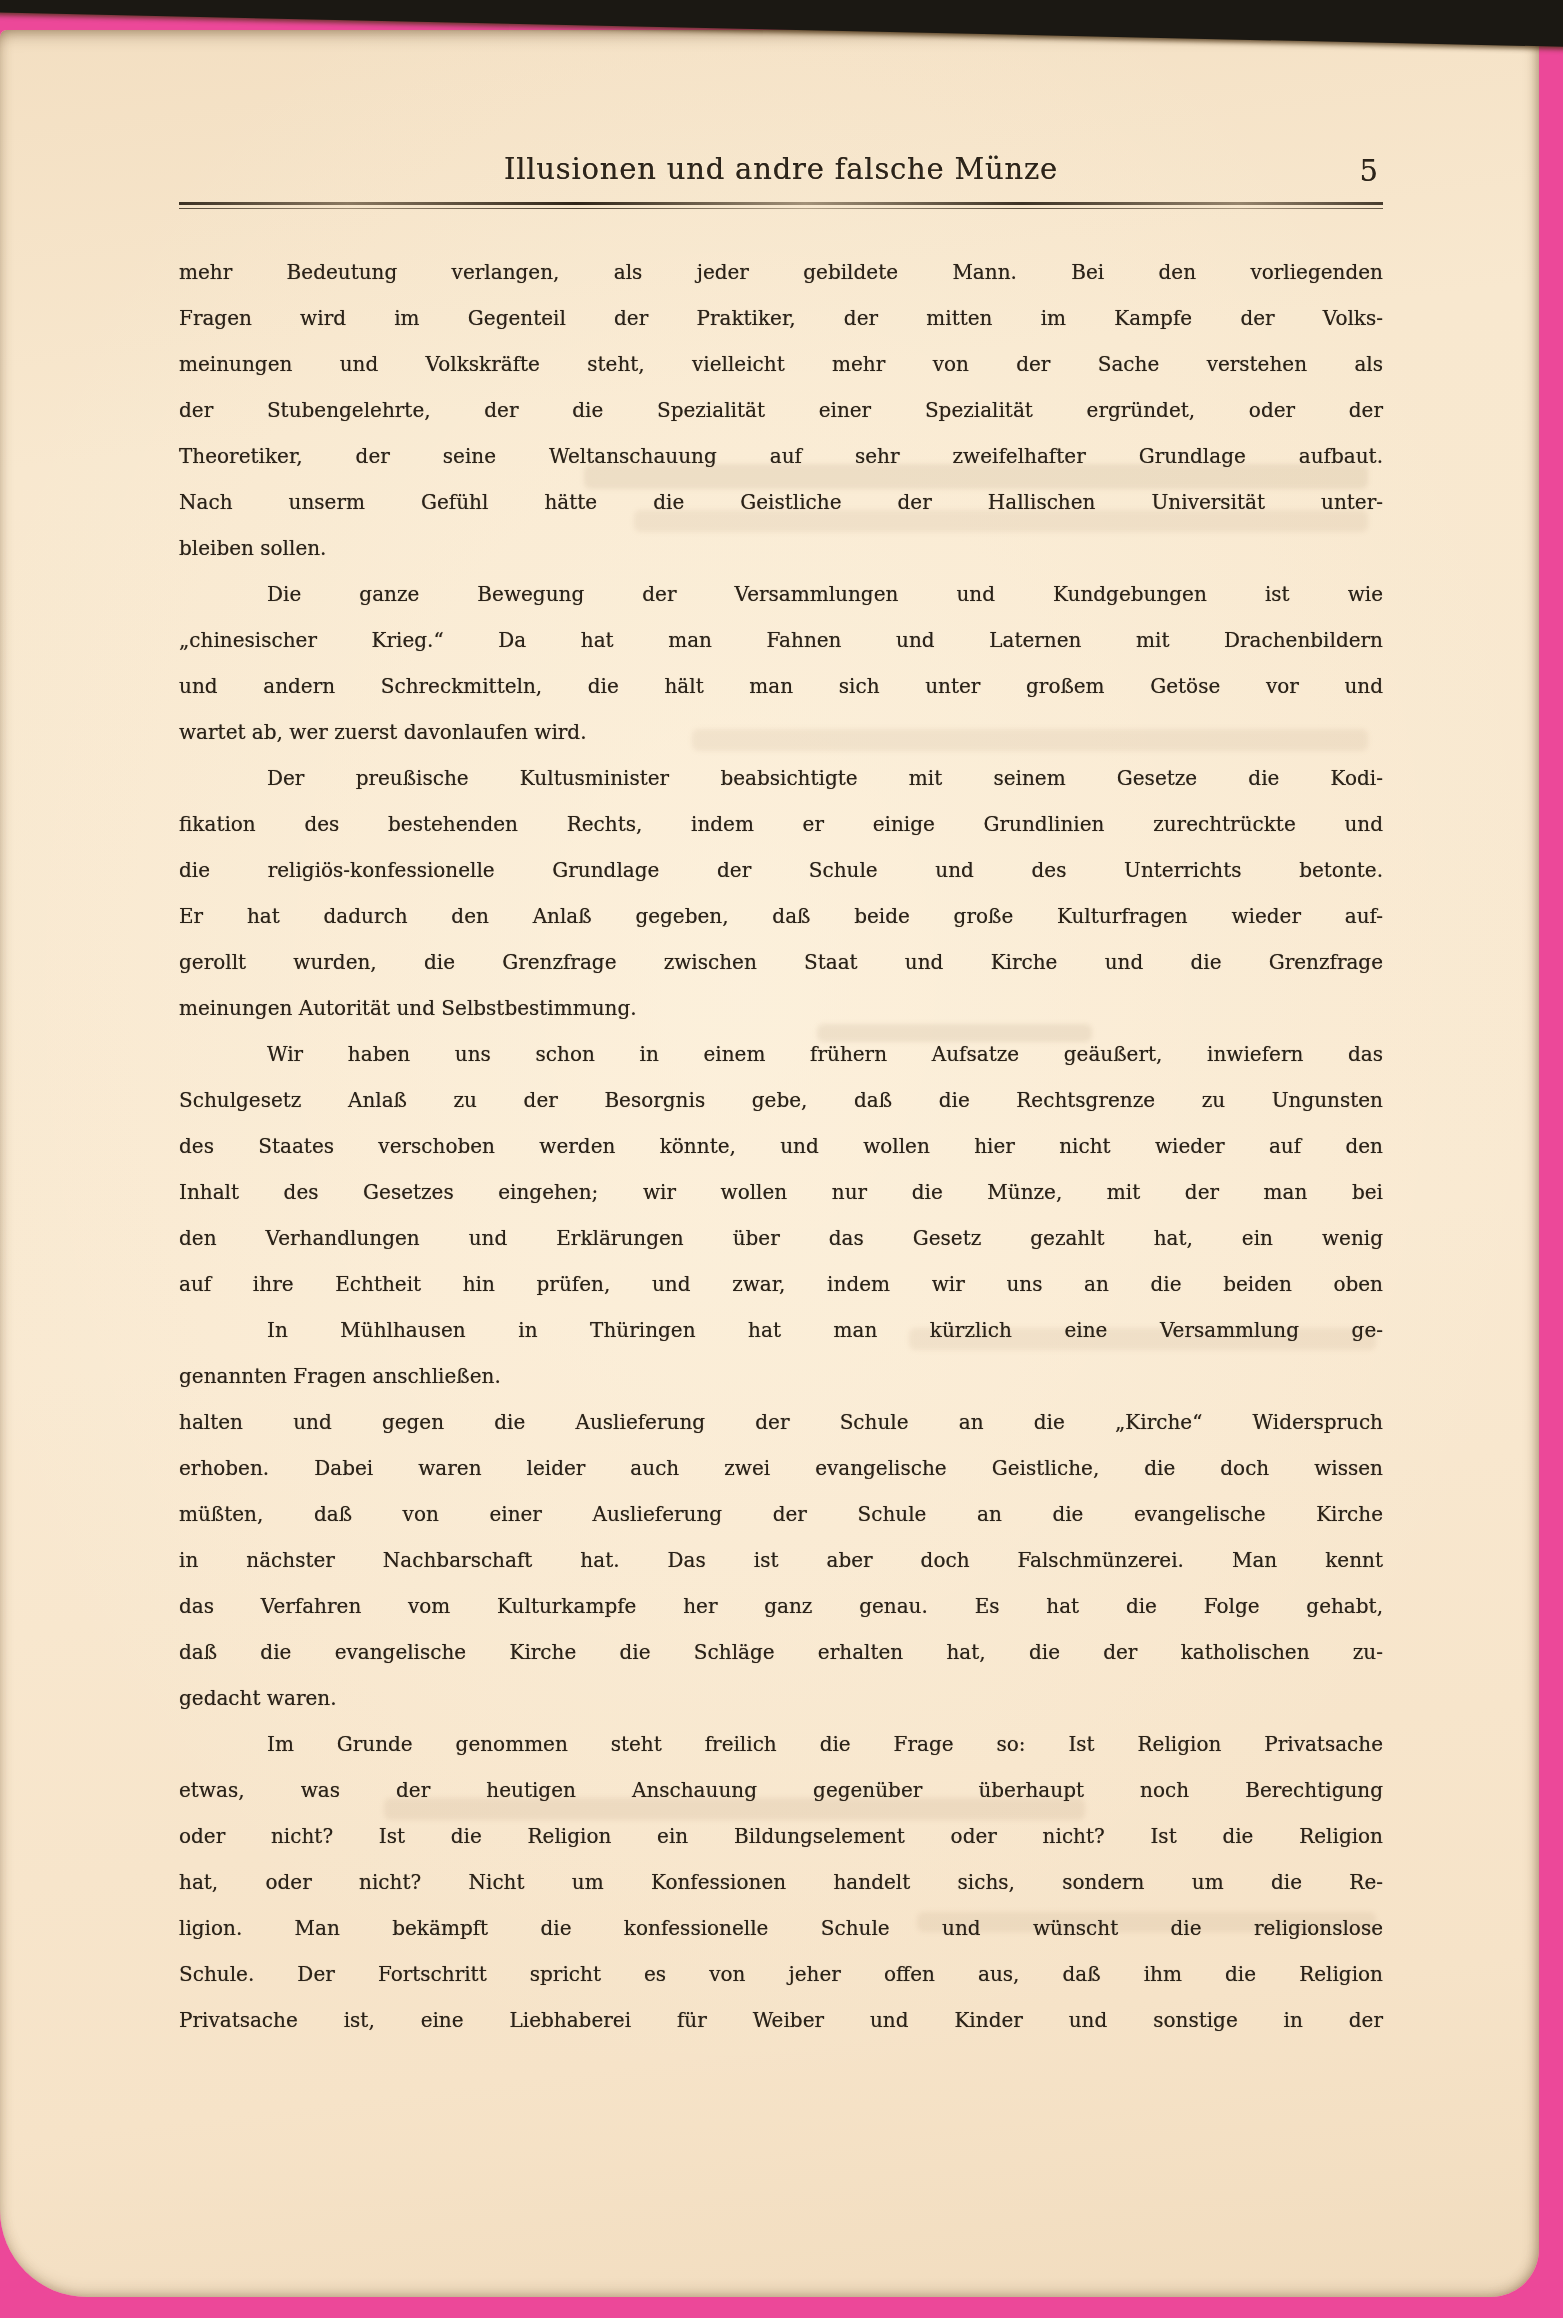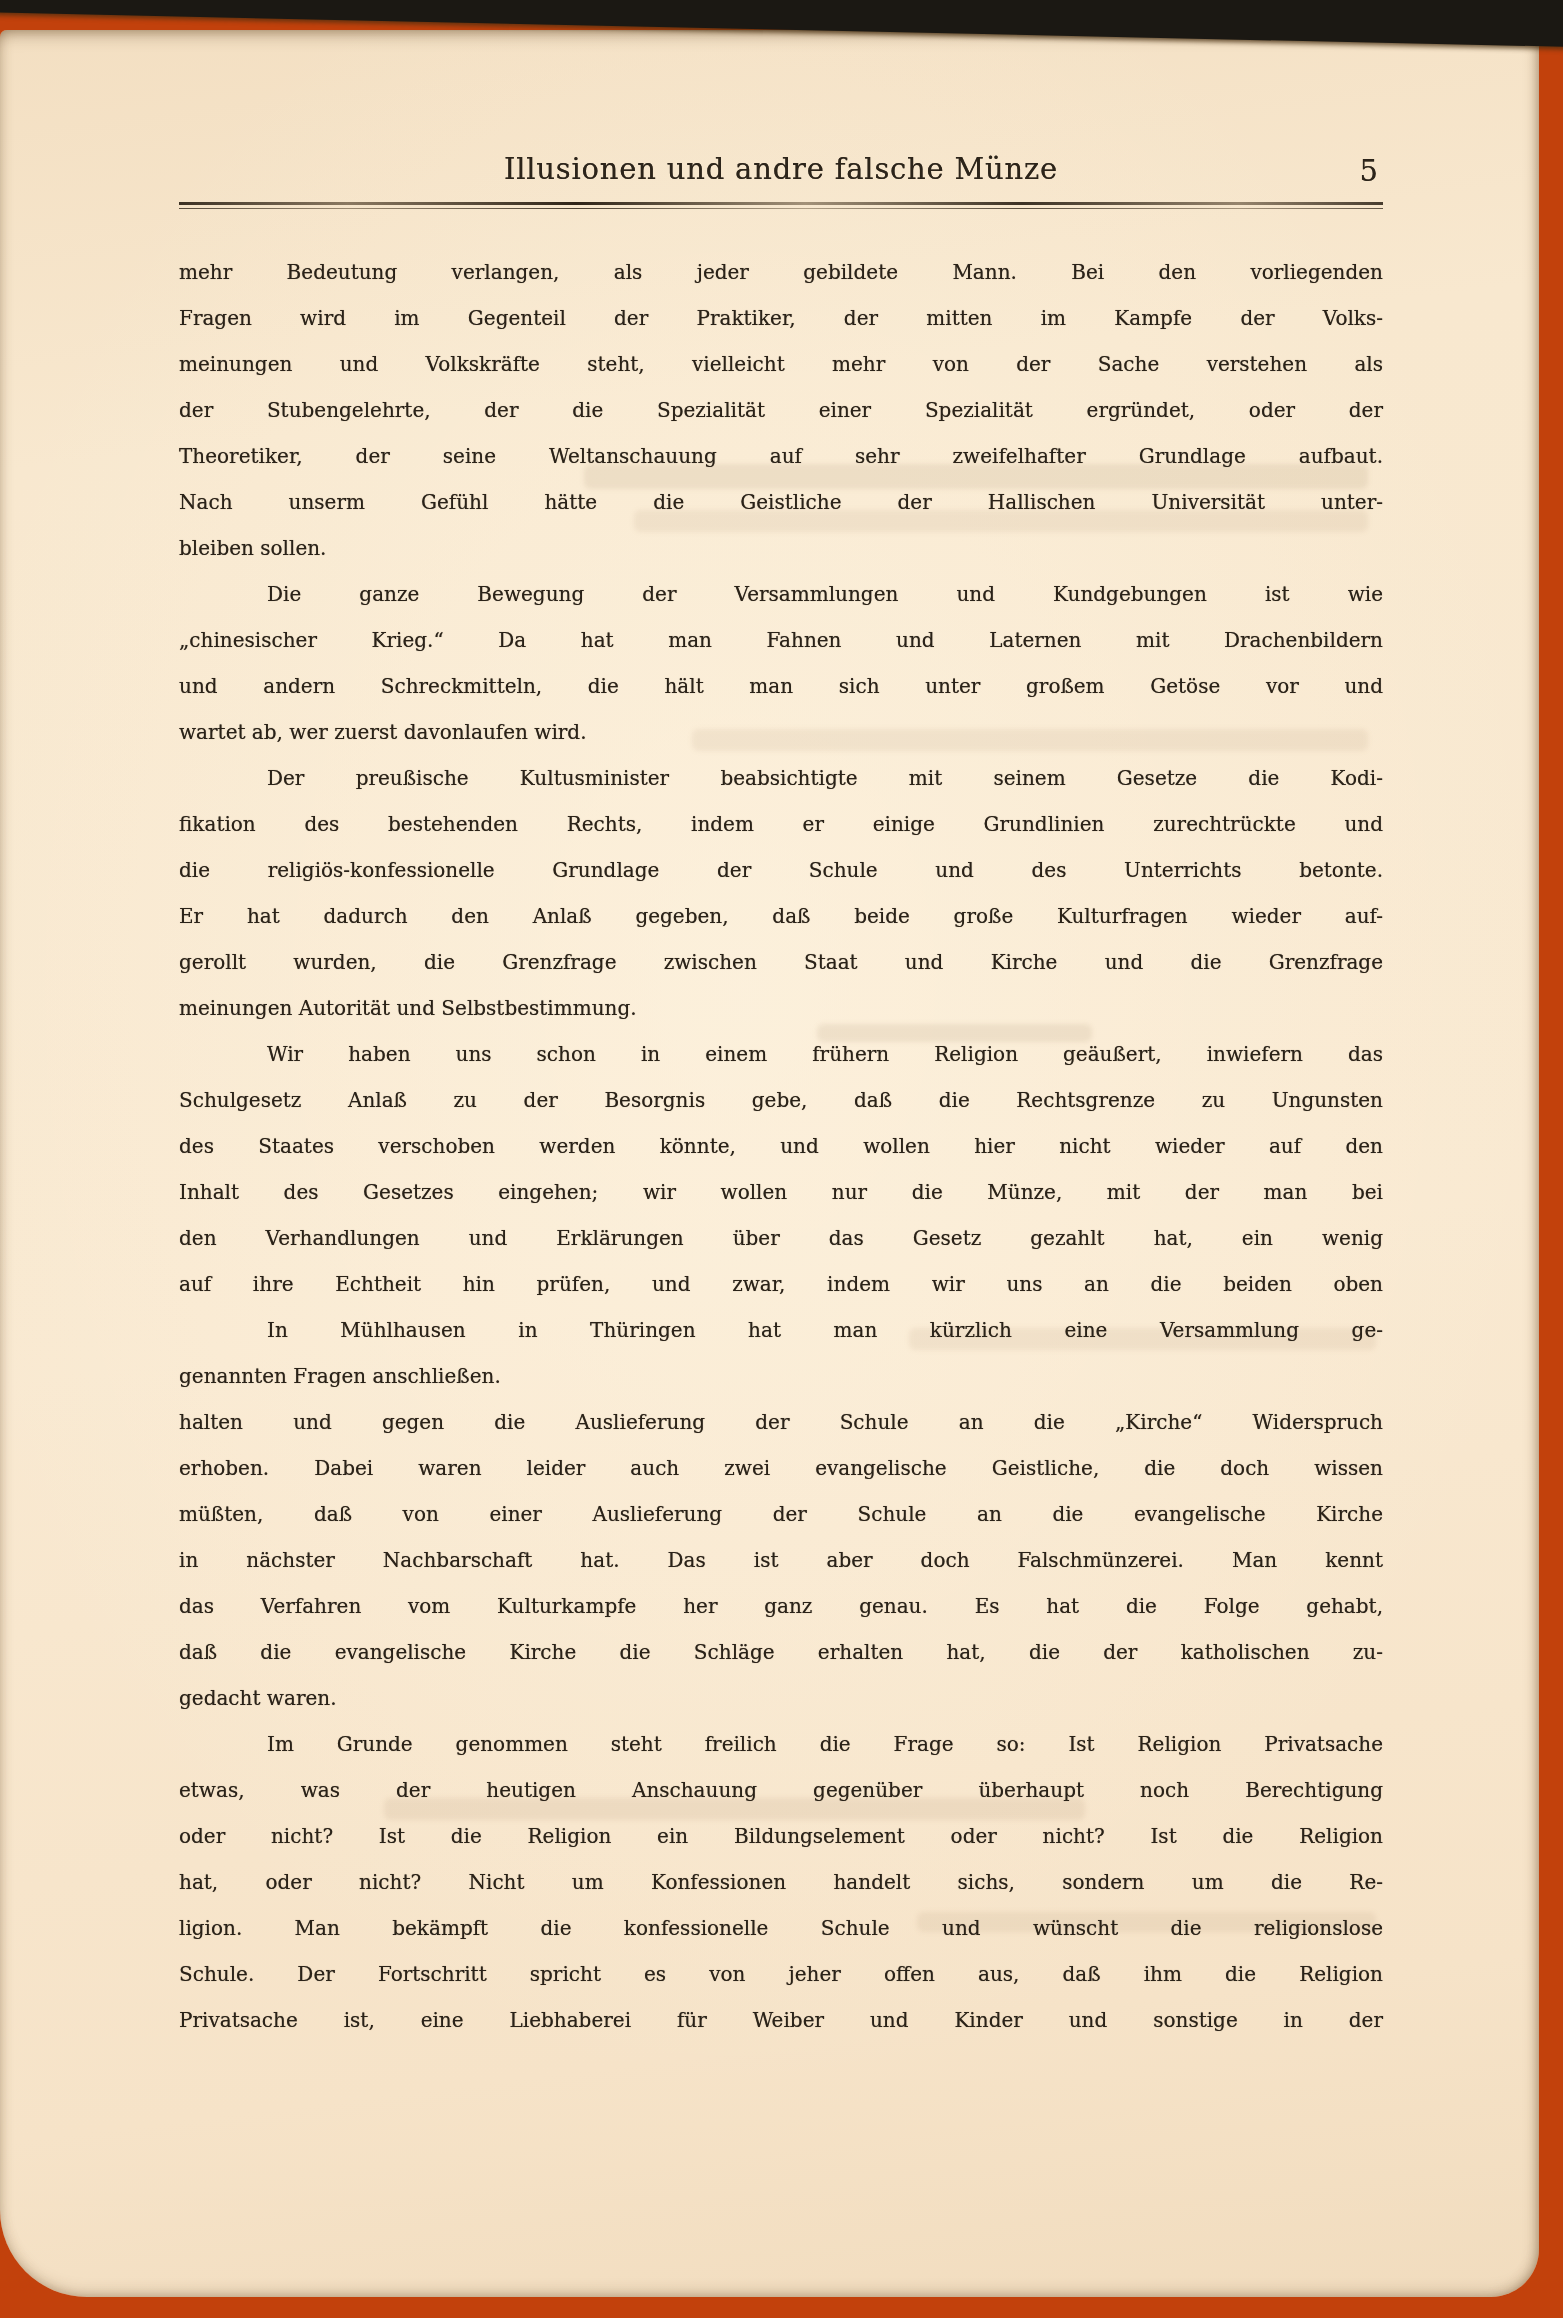--- a/index.html
+++ b/index.html
@@ -8,21 +8,21 @@
     background: #17140f;
     width: 1564px;
     height: 2319px;
     overflow: hidden;
     font-family: "DejaVu Serif", "Liberation Serif", serif;
   }
   .scan {
     position: relative;
     width: 1564px;
     height: 2319px;
-    background: #c2410c;
+    background: #ec4899;
     overflow: hidden;
   }
   
   .page {
     position: absolute;
     left: 0;
     top: 30px;
     width: 1539px;
     height: 2267px;
     background:
@@ -158,21 +158,21 @@
         <div class="line indent">Die ganze Bewegung der Versammlungen und Kundgebungen ist wie</div>
         <div class="line">„chinesischer Krieg.“  Da hat man Fahnen und Laternen mit Drachenbildern</div>
         <div class="line">und andern Schreckmitteln, die hält man sich unter großem Getöse vor und</div>
         <div class="line last">wartet ab, wer zuerst davonlaufen wird.</div>
         <div class="line indent">Der preußische Kultusminister beabsichtigte mit seinem Gesetze die Kodi-</div>
         <div class="line">fikation des bestehenden Rechts, indem er einige Grundlinien zurechtrückte und</div>
         <div class="line">die religiös-konfessionelle Grundlage der Schule und des Unterrichts betonte.</div>
         <div class="line">Er hat dadurch den Anlaß gegeben, daß beide große Kulturfragen wieder auf-</div>
         <div class="line">gerollt wurden, die Grenzfrage zwischen Staat und Kirche und die Grenzfrage</div>
         <div class="line last">meinungen Autorität und Selbstbestimmung.</div>
-        <div class="line indent">Wir haben uns schon in einem frühern Religion geäußert, inwiefern das</div>
+        <div class="line indent">Wir haben uns schon in einem frühern Aufsatze geäußert, inwiefern das</div>
         <div class="line">Schulgesetz Anlaß zu der Besorgnis gebe, daß die Rechtsgrenze zu Ungunsten</div>
         <div class="line">des Staates verschoben werden könnte, und wollen hier nicht wieder auf den</div>
         <div class="line">Inhalt des Gesetzes eingehen; wir wollen nur die Münze, mit der man bei</div>
         <div class="line">den Verhandlungen und Erklärungen über das Gesetz gezahlt hat, ein wenig</div>
         <div class="line">auf ihre Echtheit hin prüfen, und zwar, indem wir uns an die beiden oben</div>
         <div class="line indent">In Mühlhausen in Thüringen hat man kürzlich eine Versammlung ge-</div>
         <div class="line last">genannten Fragen anschließen.</div>
         <div class="line">halten und gegen die Auslieferung der Schule an die „Kirche“ Widerspruch</div>
         <div class="line">erhoben.  Dabei waren leider auch zwei evangelische Geistliche, die doch wissen</div>
         <div class="line">müßten, daß von einer Auslieferung der Schule an die evangelische Kirche</div>

